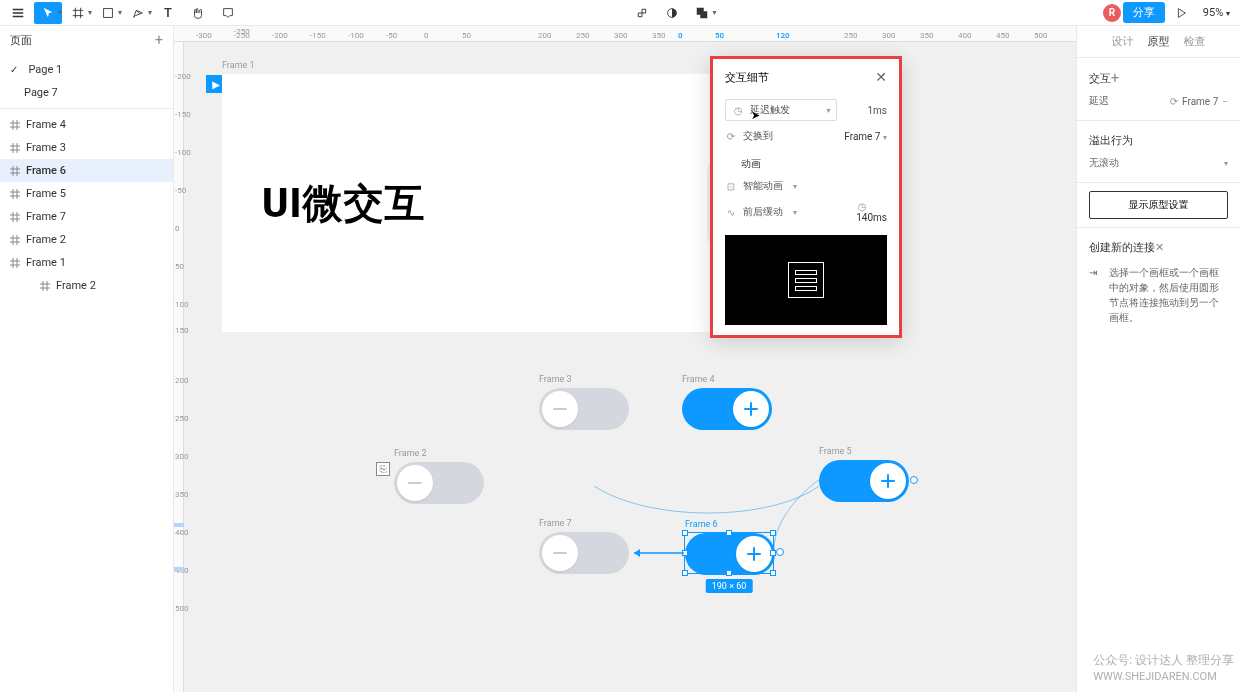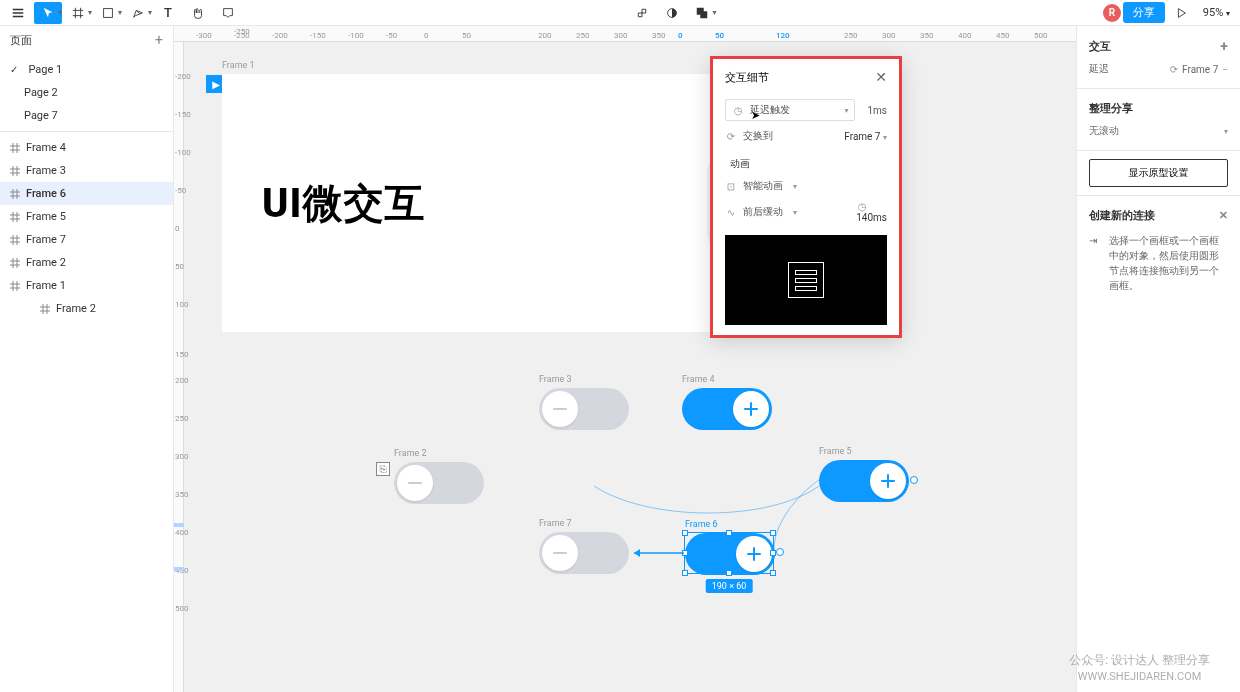--- a/index.html
+++ b/index.html
@@ -72,40 +72,40 @@
 .connection-line{position:absolute;pointer-events:none}
 .play-marker{position:absolute;width:20px;height:18px;background:#0d99ff;display:flex;align-items:center;justify-content:center;color:#fff;font-size:10px}
 .frame2-marker{position:absolute;width:14px;height:14px;border:1px solid #888;background:#fff;display:flex;align-items:center;justify-content:center;font-size:9px;color:#666}
 
 .right-panel{width:164px;background:#fff;border-left:1px solid #e8e8e8;display:flex;flex-direction:column;font-size:11px}
 .rp-tabs{display:flex;height:32px;border-bottom:1px solid #e8e8e8;align-items:center;justify-content:center;gap:14px}
 .rp-tab{color:#999;cursor:pointer;font-size:11px}
 .rp-tab.active{color:#333;font-weight:500}
 .rp-section{padding:8px 12px;border-bottom:1px solid #e8e8e8}
 .rp-row{display:flex;align-items:center;justify-content:space-between;padding:4px 0;font-size:10px;color:#666}
-.rp-header{display:flex;justify-content:space-between;align-items:center;padding:4px 0;font-size:11px;color:#333;font-weight:700}
+.rp-header{display:flex;align-items:center;padding:4px 0;font-size:11px;color:#333;font-weight:400}
 .rp-btn{width:100%;padding:6px;border:1px solid #333;background:#fff;text-align:center;cursor:pointer;border-radius:2px;font-size:10px}
 .rp-help{font-size:10px;color:#666;line-height:1.5;margin-top:6px;display:flex;gap:6px}
 .rp-help-icon{flex-shrink:0;width:14px}
 
 .popup{position:absolute;left:710px;top:56px;width:192px;background:#fff;border:3px solid #e84040;box-shadow:0 4px 20px rgba(0,0,0,0.15);z-index:100;padding:10px 12px;font-size:11px}
 .popup-header{display:flex;justify-content:space-between;align-items:center;margin-bottom:10px;font-weight:500}
 .popup-close{cursor:pointer;font-size:14px;color:#666}
 .popup-row{display:flex;align-items:center;gap:6px;padding:4px 0;font-size:10px;color:#555}
 .popup-row .ic{width:12px;display:flex;justify-content:center;color:#999}
 .popup-select{display:flex;align-items:center;gap:6px;border:1px solid #ddd;padding:3px 6px;border-radius:2px;flex:1}
 .popup-val{margin-left:auto;color:#333}
-.popup-section-title{font-size:10px;color:#333;font-weight:500;margin:10px 5px 4px}
+.popup-section-title{font-size:10px;color:#333;font-weight:500;margin:10px 16px 4px}
 .popup-preview{margin-top:8px;background:#000;height:90px;display:flex;align-items:center;justify-content:center}
 .popup-preview-icon{width:36px;height:36px;border:1px solid #fff;display:flex;flex-direction:column;gap:3px;padding:6px;justify-content:center}
 .popup-preview-icon div{height:5px;border:1px solid #fff}
 .cursor-ptr{position:absolute;font-size:11px;color:#000}
 
 .edge-mark{position:absolute;background:#aed6ff}
-.watermark{position:absolute;bottom:8px;right:30px;color:rgba(120,120,120,0.6);font-size:11px;text-align:center;line-height:1.4}
+.watermark{position:absolute;bottom:8px;right:6px;color:rgba(120,120,120,0.6);font-size:11px;text-align:left;line-height:1.4}
 .watermark .line1{font-size:12px}
 </style>
 </head>
 <body>
 
 <div class="toolbar">
   <div class="tb-left">
     <div class="tb-btn">
         <svg viewBox="0 0 16 16">
           <path d="M2 4h12M2 8h12M2 12h12" stroke="currentColor" stroke-width="1.5"></path>
@@ -182,23 +182,20 @@
 <div class="main">
   <div class="left-panel">
     <div class="lp-header">
       <span>页面</span>
       <span class="plus-btn">+</span>
     </div>
     <div class="lp-section">
       <div class="lp-item">
           <span class="check">✓</span>
           <span>Page 1</span>
-        </div>
-      <div class="lp-item">
-          <span>Page 2</span>
         </div>
       <div class="lp-item">
           <span>Page 7</span>
         </div>
     </div>
     <div style="border-top:1px solid #e8e8e8"></div>
     <div class="lp-section">
       <div class="lp-item" style="padding-left:10px">
           <span class="frame-ic">
             <svg viewBox="0 0 10 10" stroke="currentColor">
@@ -292,21 +289,21 @@
         <span style="left:860px">500</span>
     </div>
     <div class="ruler-v">
       <span style="top:30px">-200</span>
         <span style="top:68px">-150</span>
         <span style="top:106px">-100</span>
       <span style="top:144px">-50</span>
         <span style="top:182px">0</span>
         <span style="top:220px">50</span>
       <span style="top:258px">100</span>
-        <span style="top:308px">150</span>
+        <span style="top:284px">150</span>
         <span style="top:334px">200</span>
       <span style="top:372px">250</span>
         <span style="top:410px">300</span>
         <span style="top:448px">350</span>
       <span style="top:486px">400</span>
         <span style="top:524px">450</span>
         <span style="top:562px">500</span>
     </div>
     <div class="edge-mark" style="left:0;top:497px;width:10px;height:4px"></div>
     <div class="edge-mark" style="left:0;top:541px;width:10px;height:4px"></div>
@@ -400,36 +397,41 @@
       <svg class="connection-line" style="left:588px;top:432px;width:60px;height:80px">
         <path d="M2 76 C2 40, 40 10, 50 4" stroke="#0d99ff" stroke-width="1" fill="none" opacity="0.5"></path>
       </svg>
       <div style="position:absolute;left:592px;top:506px;width:8px;height:8px;background:#fff;border:1.5px solid #0d99ff;border-radius:50%"></div>
       <div style="position:absolute;left:726px;top:434px;width:8px;height:8px;background:#fff;border:1.5px solid #0d99ff;border-radius:50%"></div>
 
     </div>
   </div>
 
   <div class="right-panel">
+    <div class="rp-tabs">
+      <span class="rp-tab">设计</span>
+      <span class="rp-tab active">原型</span>
+      <span class="rp-tab">检查</span>
+    </div>
     <div class="rp-section">
       <div class="rp-header">
         <span>交互</span>
         <span class="plus-btn">+</span>
       </div>
       <div class="rp-row">
         <span>延迟</span>
         <span style="display:flex;align-items:center;gap:4px">
             <span style="color:#999">⟳</span>
             <span>Frame 7</span>
             <span style="color:#999">−</span>
           </span>
       </div>
     </div>
     <div class="rp-section">
-      <div class="rp-header">整理分享</div>
+      <div class="rp-header">溢出行为</div>
       <div class="rp-row">
         <span>无滚动</span>
           <span style="color:#999;font-size:8px">▾</span>
       </div>
     </div>
     <div class="rp-section">
       <div class="rp-btn">显示原型设置</div>
     </div>
     <div class="rp-section" style="border-bottom:none">
       <div class="rp-header">
@@ -448,21 +450,21 @@
   <div class="popup-header">
     <span>交互细节</span>
     <span class="popup-close">✕</span>
   </div>
   <div class="popup-row">
     <div class="popup-select">
       <span class="ic">◷</span>
       <span>延迟触发</span>
       <span style="margin-left:auto;font-size:8px;color:#999">▾</span>
     </div>
-    <span style="margin-left:6px">1ms</span>
+    <span style="margin-left:24px">1ms</span>
   </div>
   <div class="cursor-ptr" style="left:38px;top:50px">➤</div>
   <div class="popup-row">
     <span class="ic">⟳</span>
     <span>交换到</span>
     <span class="popup-val"><span>Frame 7</span> <span style="font-size:8px;color:#999">▾</span></span>
   </div>
   <div class="popup-section-title">动画</div>
   <div class="popup-row">
     <span class="ic">⊡</span>

